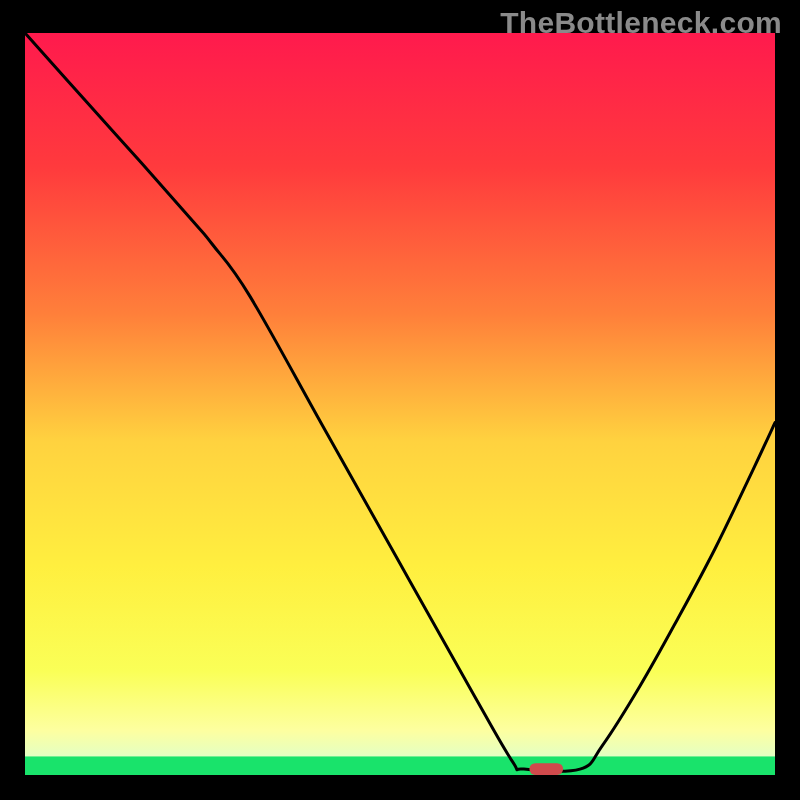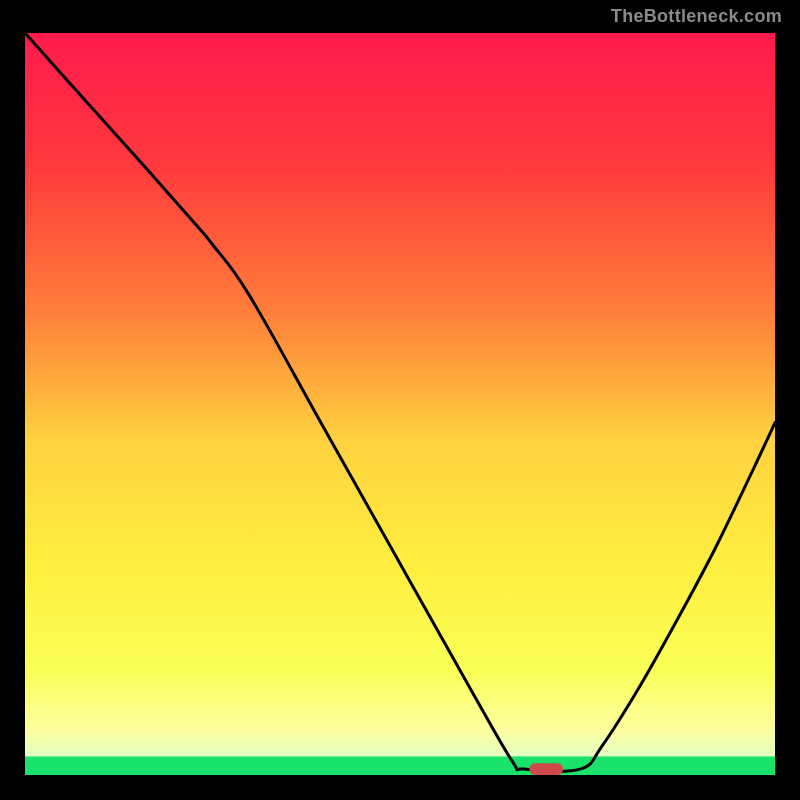--- a/index.html
+++ b/index.html
@@ -3,21 +3,21 @@
 <meta charset="utf-8">
 <style>
   html, body { margin: 0; padding: 0; width: 800px; height: 800px; background: #000; }
   #stage { position: relative; width: 800px; height: 800px; background: #000; }
   svg { position: absolute; inset: 0; }
   .watermark {
     position: absolute;
     top: 6px;
     right: 18px;
     font-family: Arial, Helvetica, sans-serif;
-    font-size: 18px;
+    font-size: 30px;
     font-weight: 600;
     color: #8a8a8a;
     letter-spacing: 0.3px;
   }
 </style>
 </head>
 <body>
 <div id="stage">
 
 <svg id="chart" width="800" height="800" viewBox="0 0 800 800" preserveAspectRatio="none">

